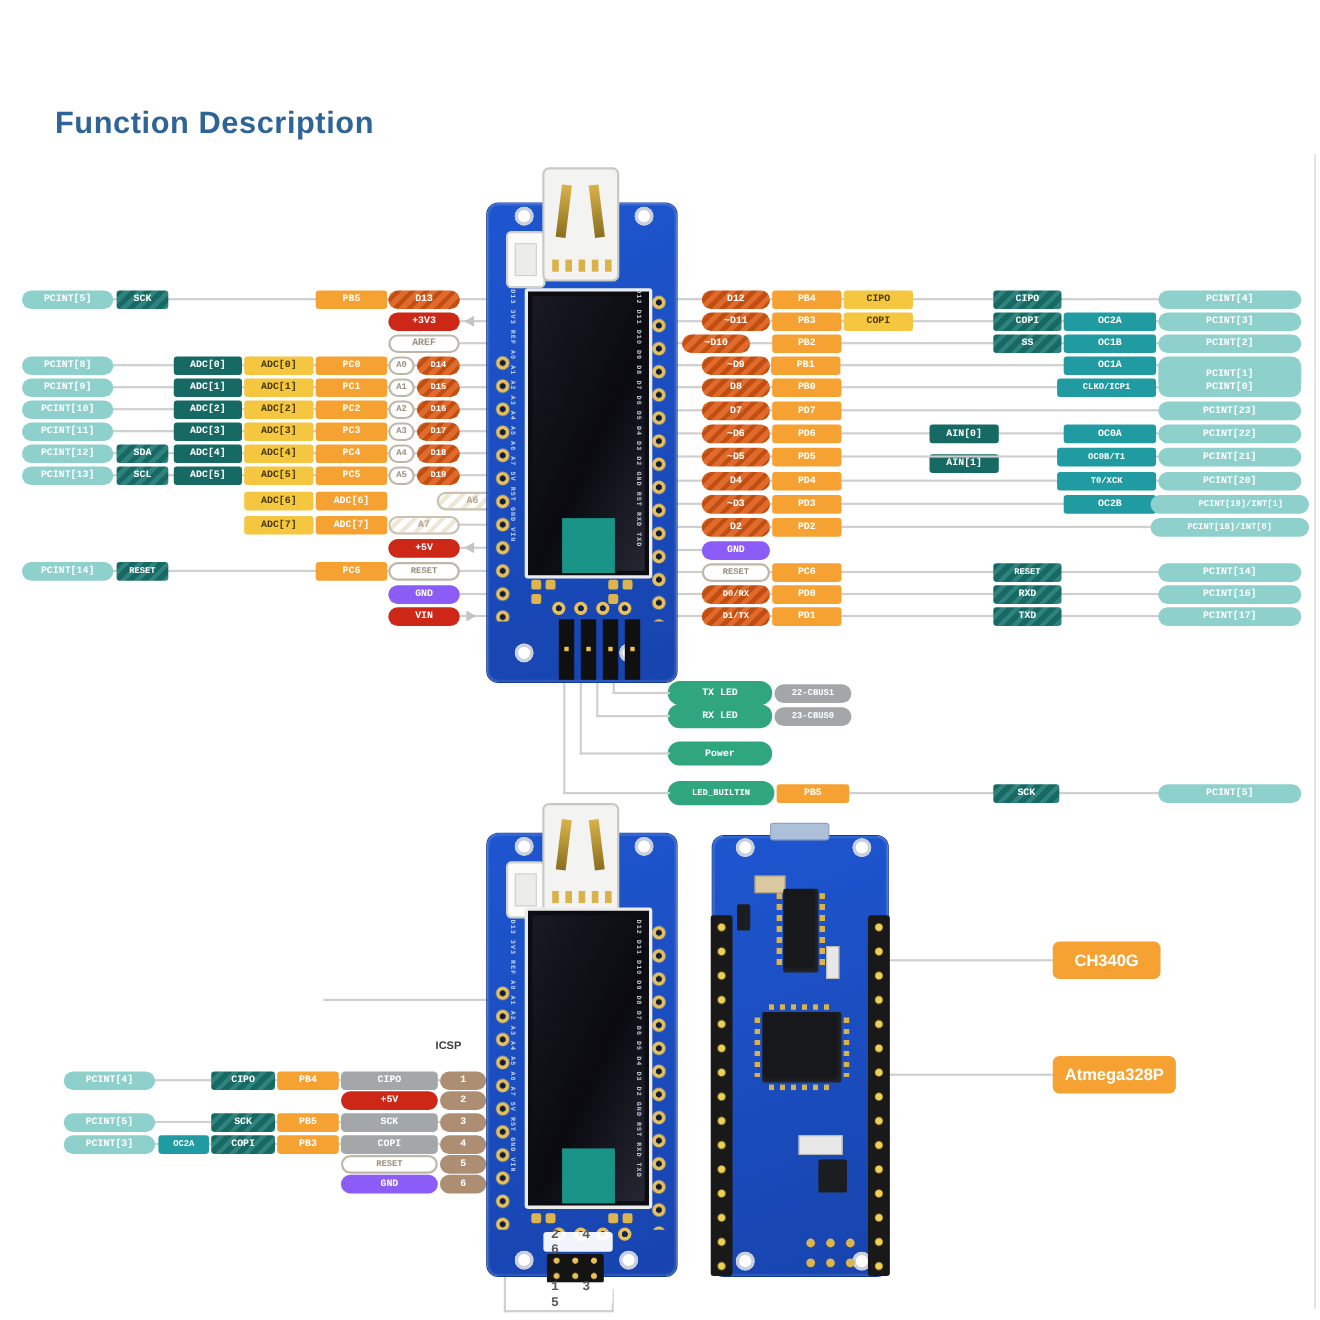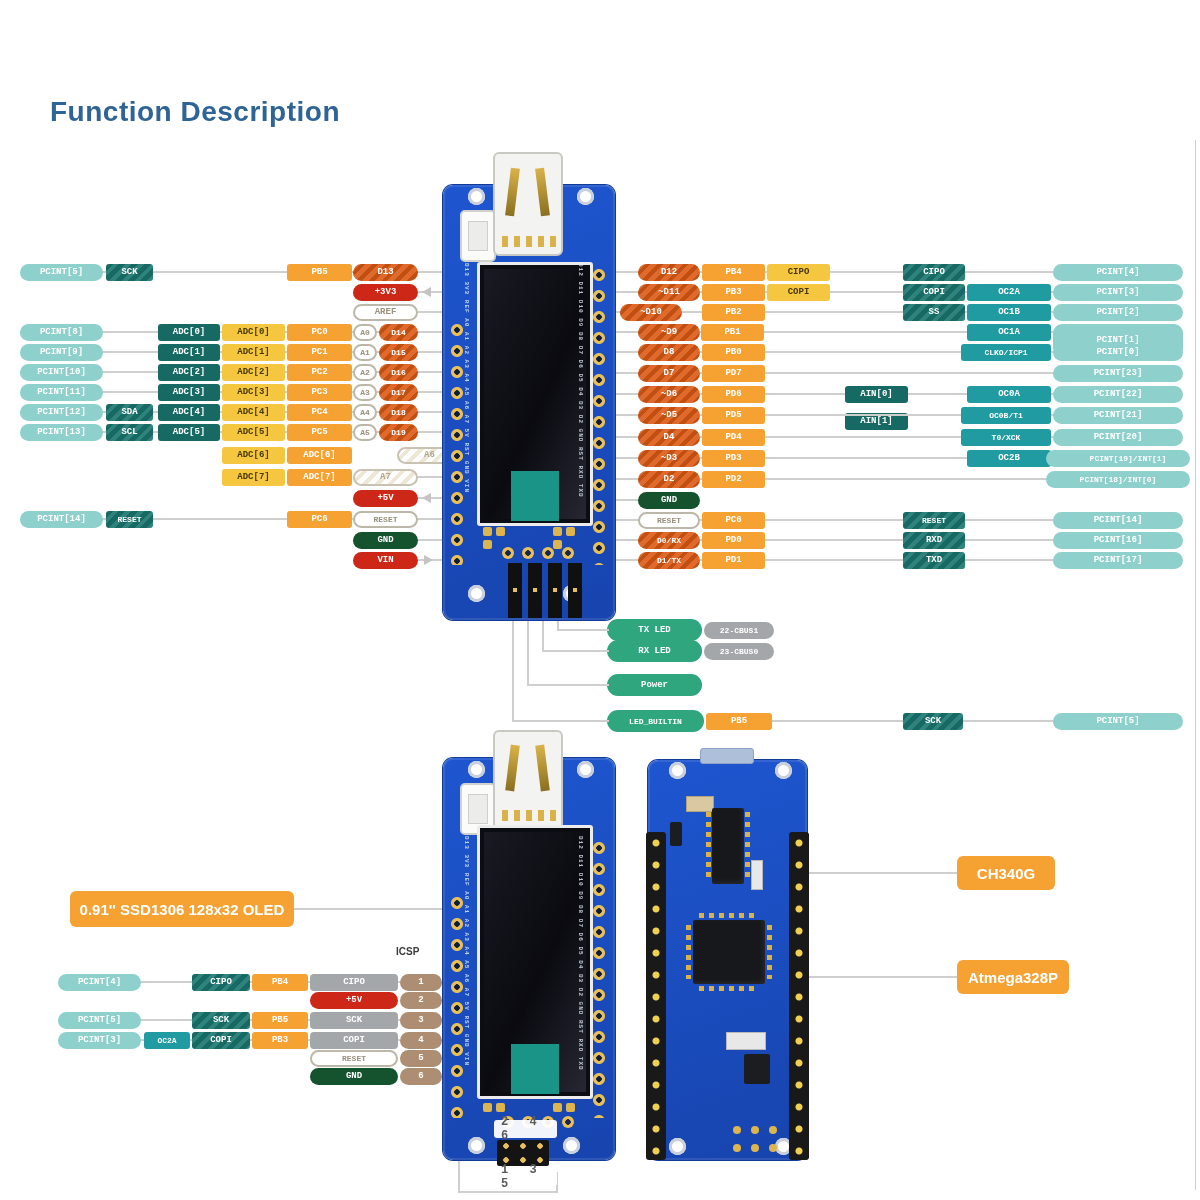--- a/index.html
+++ b/index.html
@@ -19,21 +19,21 @@
         height:17px;border-radius:3px;box-sizing:border-box;white-space:nowrap;}
   .t-pc{background:#8ed0cb;border-radius:9px;}
   .t-dk{background:#176a64;}
   .t-dkstripe{background:repeating-linear-gradient(135deg,#176a64 0 5px,#2f837c 5px 9px);}
   .t-yl{background:#f5c63f;color:#45390a;}
   .t-or{background:#f6a233;}
   .t-dpill{background:repeating-linear-gradient(135deg,#df6a2b 0 5px,#c24f12 5px 9px);border-radius:9px;}
   .t-wh{background:#fff;border:2px solid #bcb7a8;color:#9a917d;border-radius:9px;}
   .t-whs{background:repeating-linear-gradient(135deg,#ffffff 0 5px,#efe7d6 5px 9px);border:2px solid #c9c2b2;color:#b0a78f;border-radius:9px;}
   .t-red{background:#cd2717;border-radius:9px;}
-  .t-bk{background:#14532d;border-radius:9px;}
+  .t-bk{background:#8b5cf6;border-radius:9px;}
   .t-teal{background:#1f9ba1;}
   .t-gr{background:#a3a7a9;border-radius:9px;}
   .t-gr2{background:#a3a7a9;border-radius:4px;}
   .t-gn{background:#2fa67e;border-radius:11px;}
   .t-tan{background:#ae8e72;border-radius:9px;}
 
   
   .board{position:absolute;background:linear-gradient(160deg,#1e56d0,#1744ae);border-radius:10px;
          box-shadow:inset 0 0 0 2px rgba(255,255,255,0.10), 0 0 0 1px #123a97;}
   .hole{position:absolute;width:17px;height:17px;border-radius:50%;background:#fff;box-shadow:inset 0 0 0 3px #c9d0dc;}
@@ -398,17 +398,16 @@
     <div class="wcomp" style="left:78px;top:272px;width:38px;height:16px;"></div>
     <div class="blkcomp" style="left:96px;top:294px;width:26px;height:30px;"></div>
     <div class="golddot" style="left:85px;top:366px;"></div>
     <div class="golddot" style="left:103px;top:366px;"></div>
     <div class="golddot" style="left:121px;top:366px;"></div>
     <div class="golddot" style="left:85px;top:384px;"></div>
     <div class="golddot" style="left:103px;top:384px;"></div>
     <div class="golddot" style="left:121px;top:384px;"></div>
   </div>
 
-  <div class="olabel" style="left:70px;top:891px;width:224px;height:36px;">0.91'' SSD1306 128x32 OLED</div>
   <div class="olabel" style="left:957px;top:856px;width:98px;height:34px;">CH340G</div>
   <div class="olabel" style="left:957px;top:960px;width:112px;height:34px;">Atmega328P</div>
   <div class="icsp-title" style="left:396px;top:946px;">ICSP</div>
 </div>
 
 </body></html>

